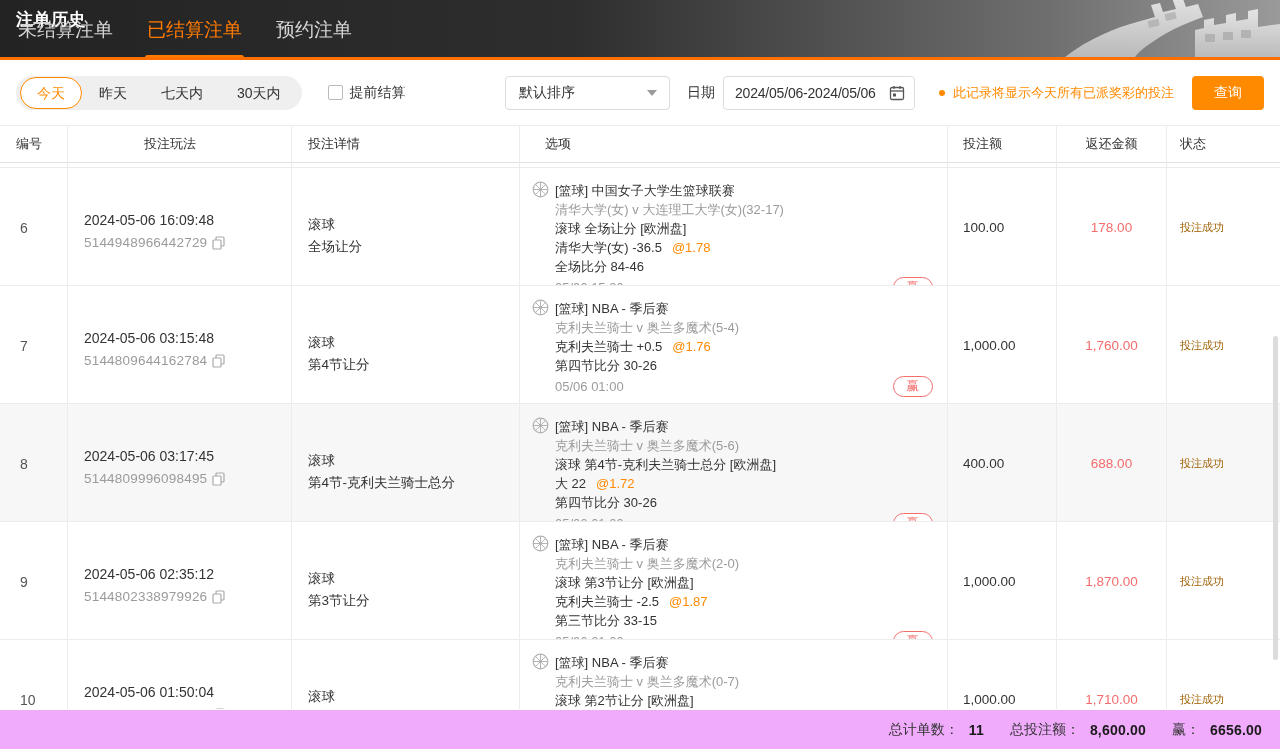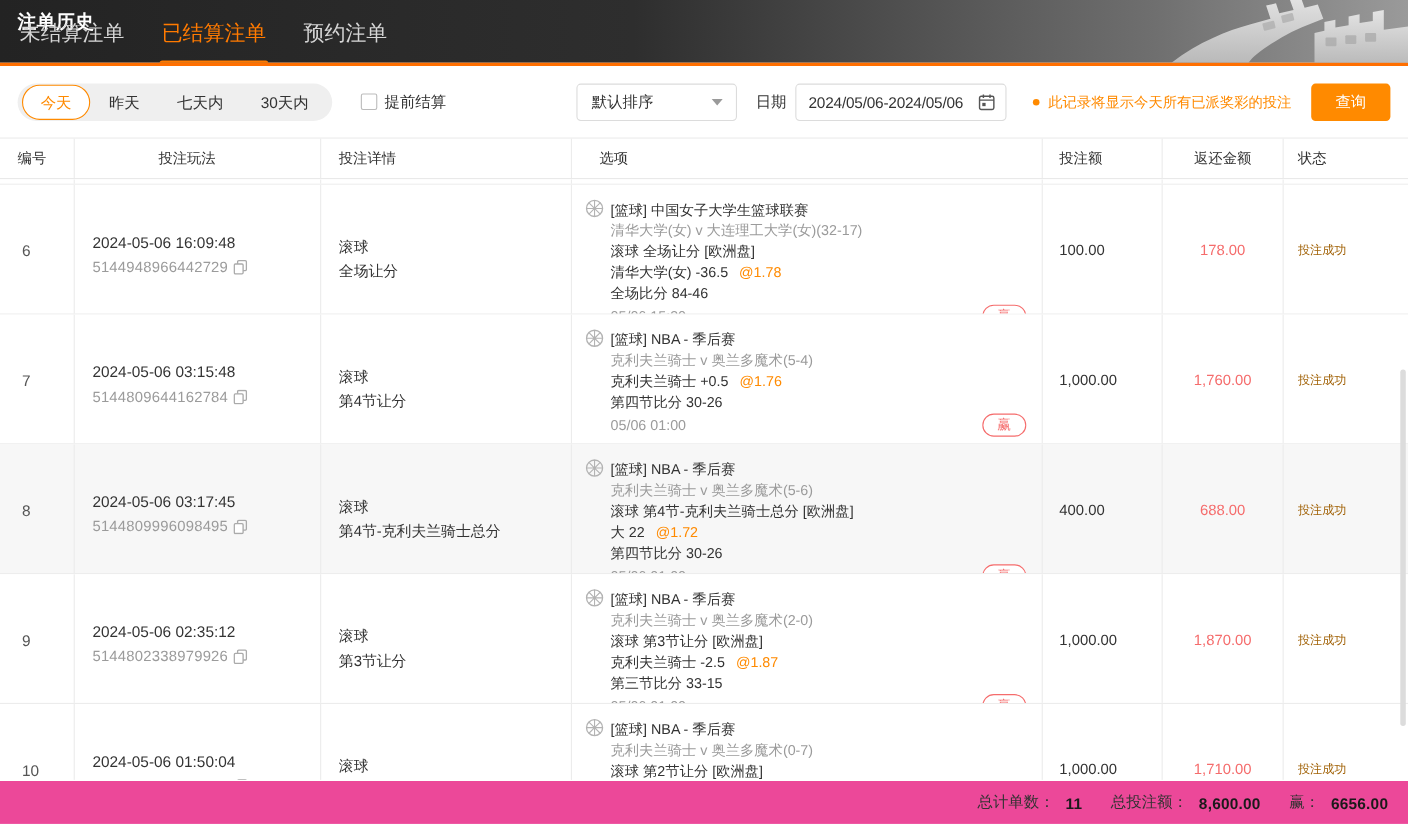--- a/index.html
+++ b/index.html
@@ -21,21 +21,21 @@
 
   
   .filter-bar { height:65px; display:flex; align-items:center; padding:0 16px; background:#fff; }
   .quick-group { display:flex; align-items:center; background:#efefef; border-radius:18px; height:34px; padding:0 4px; }
   .quick-item { font-size:14px; color:#333; padding:0 17px; line-height:32px; cursor:pointer; white-space:nowrap; }
   .quick-item.active { background:#fff; border:1px solid #ff8a00; color:#ff8a00; border-radius:17px;
     padding:0 16px; line-height:30px; height:32px; }
   .checkbox-wrap { display:flex; align-items:center; margin-left:26px; cursor:pointer; }
   .checkbox-box { width:15px; height:15px; border:1px solid #bbb; border-radius:2px; background:#fff; }
   .checkbox-label { font-size:14px; color:#333; margin-left:7px; }
-  .sort-select { margin-left:auto; width:146px; height:34px; border:1px solid #dcdcdc; border-radius:4px;
+  .sort-select { margin-left:auto; width:165px; height:34px; border:1px solid #dcdcdc; border-radius:4px;
     display:flex; align-items:center; justify-content:space-between; padding:0 12px 0 13px; cursor:pointer; }
   .sort-select .val { font-size:14px; color:#333; }
   .chevron { width:0; height:0; border-left:5px solid transparent; border-right:5px solid transparent;
     border-top:6px solid #9a9a9a; }
   .date-label { font-size:14px; color:#333; margin-left:17px; }
   .date-box { margin-left:8px; width:192px; height:34px; border:1px solid #dcdcdc; border-radius:4px;
     display:flex; align-items:center; justify-content:space-between; padding:0 9px 0 11px; cursor:text; }
   .date-box .val { font-size:14px; color:#333; letter-spacing:-0.2px; }
   .notice { display:flex; align-items:center; margin-left:24px; }
   .notice-dot { width:6px; height:6px; border-radius:50%; background:#ff8a00; }
@@ -76,21 +76,21 @@
   .win-badge { border:1px solid #f56c6c; color:#f56c6c; background:#fff; font-size:12.5px;
     padding:1px 13px 2px; border-radius:12px; line-height:16px; }
   .td-stake { padding:52px 0 0 15px; font-size:13.5px; color:#333; }
   .td-payout { padding-top:52px; text-align:center; font-size:13.5px; color:#f56c6c; }
   .td-status { padding:52px 0 0 13px; font-size:11px; color:#a16207; }
 
   .scroll-thumb { position:absolute; right:2px; top:336px; width:5px; height:324px;
     background:#dcdcdc; border-radius:3px; cursor:grab; }
 
   
-  .summary { position:absolute; left:0; right:0; bottom:0; height:39px; background:#ec4899;
+  .summary { position:absolute; left:0; right:0; bottom:0; height:39px; background:#f0abfc;
     display:flex; align-items:center; justify-content:flex-end; padding-right:18px; font-size:14px;padding-left:44px; }
   .sum-item { display:flex; align-items:center; margin-left:26px; }
   .sum-label { color:#333; }
   .sum-value { color:#1a1a1a; font-weight:bold; margin-left:10px; letter-spacing:.2px; }
 
   svg { display:block; }
 </style>
 </head>
 <body>
 

